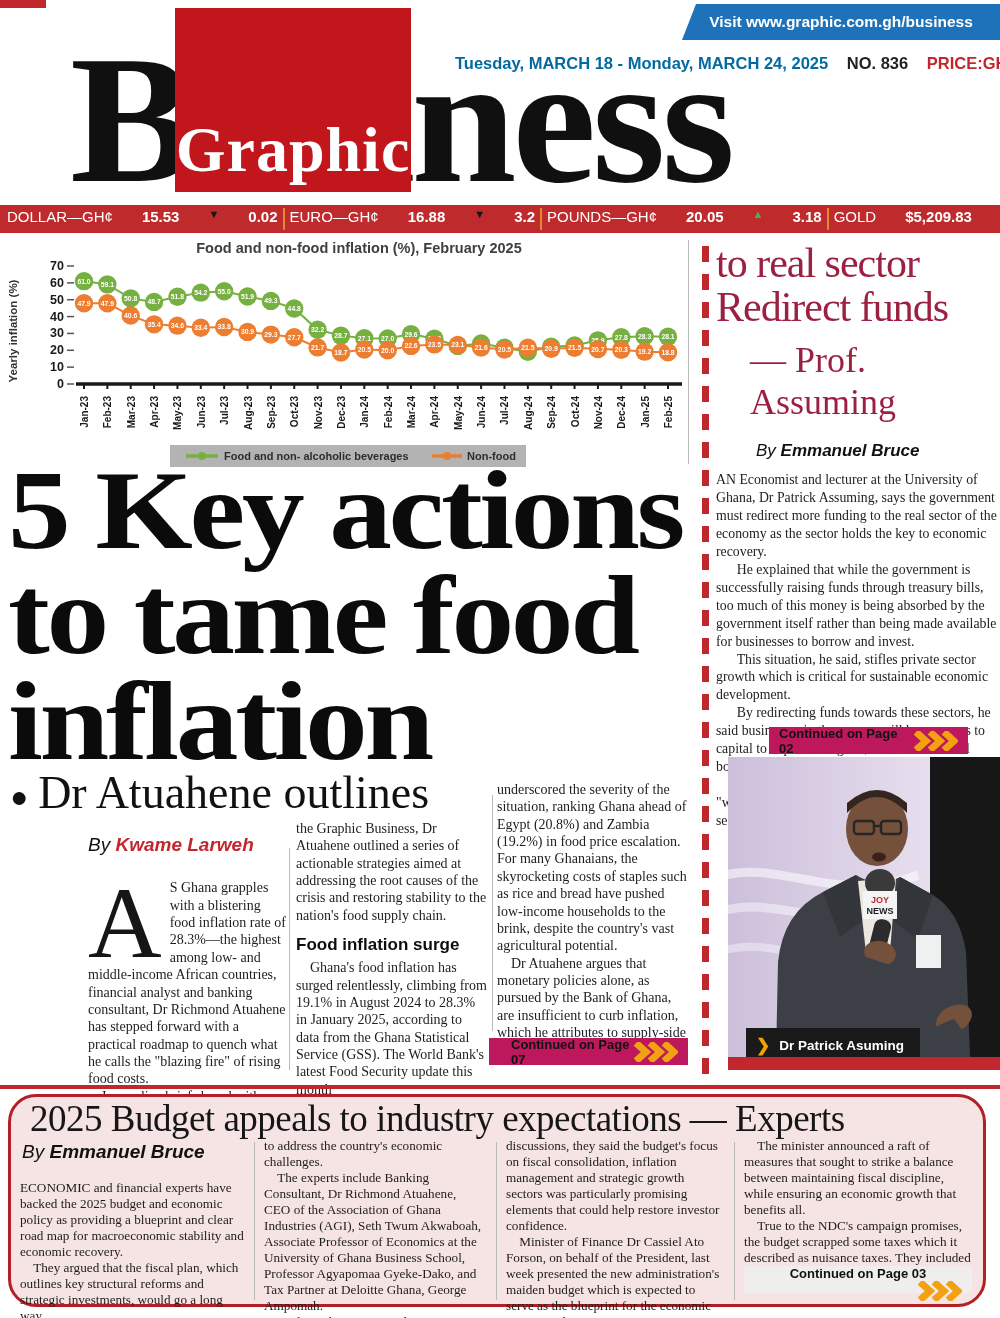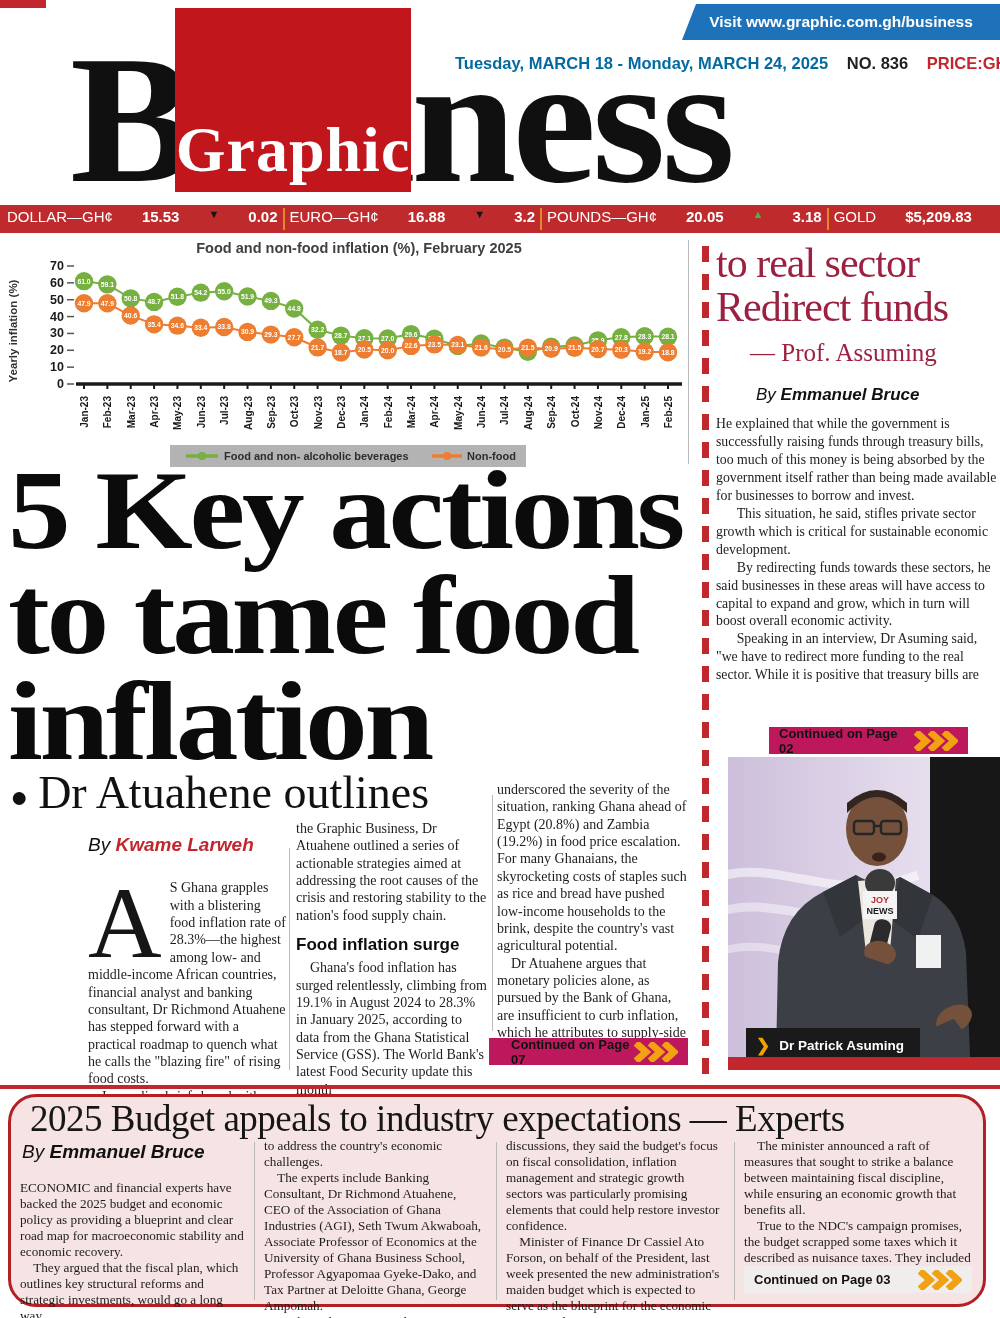--- a/index.html
+++ b/index.html
@@ -49,21 +49,21 @@
   .dropcap{float:left;font-size:102px;line-height:0.74;padding:6px 8px 0 0;color:#161616;}
   .subhead-sm{font-family:"Liberation Sans",sans-serif;font-weight:bold;font-size:17px;color:#0d0d0d;margin:10px 0 4px 0;}
 
   .cont-bar{position:absolute;height:27px;background:#be185d;display:flex;align-items:center;
     font-family:"Liberation Sans",sans-serif;font-weight:bold;font-size:13px;color:#111;padding:0 10px;box-sizing:border-box;}
   .cont-bar .chev{margin-left:auto;display:flex;}
 
   
   .right-story{position:absolute;left:716px;top:242px;width:282px;}
   .right-headline{font-size:42px;line-height:1.04;color:#9c2040;letter-spacing:-1px;}
-  .right-subhead{font-size:25px;color:#9c2040;margin:10px 0 0 34px;}
+  .right-subhead{font-size:36px;color:#9c2040;margin:10px 0 0 34px;}
   .right-byline{margin:18px 0 10px 40px;font-family:"Liberation Sans",sans-serif;font-style:italic;
     font-size:17px;color:#111;}
   .right-byline .nm{font-weight:bold;color:#111;}
   .right-body p{margin:0;font-size:13.8px;line-height:1.3;color:#222;}
   .right-body p + p{text-indent:1.5em;}
 
   
   .photo{position:absolute;left:728px;top:757px;width:272px;height:313px;}
   .photo svg{display:block;}
   .photo-caption{position:absolute;left:18px;top:271px;background:#1a1a1a;color:#fff;height:35px;
@@ -366,20 +366,21 @@
   <div class="right-story" data-interactable="false">
     <div class="right-headline" data-interactable="false">
       <div data-interactable="false">to real sector</div>
       <div data-interactable="false">Redirect funds</div>
     </div>
     <div class="right-subhead" data-interactable="false">— Prof. Assuming</div>
     <div class="right-byline" data-interactable="false">
       <span data-interactable="false">By </span><span class="nm" data-interactable="false">Emmanuel Bruce</span>
     </div>
     <div class="right-body" data-interactable="false">
+      <p data-interactable="false">AN Economist and lecturer at the University of Ghana, Dr Patrick Assuming, says the government must redirect more funding to the real sector of the economy as the sector holds the key to economic recovery.</p>
       <p data-interactable="false">He explained that while the government is successfully raising funds through treasury bills, too much of this money is being absorbed by the government itself rather than being made available for businesses to borrow and invest.</p>
       <p data-interactable="false">This situation, he said, stifles private sector growth which is critical for sustainable economic development.</p>
       <p data-interactable="false">By redirecting funds towards these sectors, he said businesses in these areas will have access to capital to expand and grow, which in turn will boost overall economic activity.</p>
       <p data-interactable="false">Speaking in an interview, Dr Asuming said, "we have to redirect more funding to the real sector. While it is positive that treasury bills are</p>
     </div>
   </div>
   <div class="cont-bar" style="left:769px;top:727px;width:199px;" data-interactable="true">
     <span data-interactable="false">Continued on Page 02</span>
     <span class="chev" data-interactable="false">
       <svg width="44" height="20" viewBox="0 0 44 20">
@@ -450,21 +451,21 @@
   <div class="bcol prewrap" style="left:264px;top:1138px;width:220px;" data-interactable="false">to address the country's economic challenges.
  The experts include Banking Consultant, Dr Richmond Atuahene, CEO of the Association of Ghana Industries (AGI), Seth Twum Akwaboah, Associate Professor of Economics at the University of Ghana Business School, Professor Agyapomaa Gyeke-Dako, and Tax Partner at Deloitte Ghana, George Ampomah.
  At the Deloitte Post Budget</div>
   <div class="bcol prewrap" style="left:506px;top:1138px;width:218px;" data-interactable="false">discussions, they said the budget's focus on fiscal consolidation, inflation management and strategic growth sectors was particularly promising elements that could help restore investor confidence.
  Minister of Finance Dr Cassiel Ato Forson, on behalf of the President, last week presented the new administration's maiden budget which is expected to serve as the blueprint for the economic reset agenda.</div>
   <div class="bcol prewrap" style="left:744px;top:1138px;width:232px;" data-interactable="false"> The minister announced a raft of measures that sought to strike a balance between maintaining fiscal discipline, while ensuring an economic growth that benefits all.
  True to the NDC's campaign promises, the budget scrapped some taxes which it described as nuisance taxes. They included</div>
   <div class="rule-v" style="left:254px;top:1142px;height:158px;" data-interactable="false"></div>
   <div class="rule-v" style="left:496px;top:1142px;height:158px;" data-interactable="false"></div>
   <div class="rule-v" style="left:734px;top:1142px;height:158px;" data-interactable="false"></div>
-  <div class="cont-bar" style="left:744px;top:1266px;width:228px;background:#f0eded;" data-interactable="true">
+  <div class="cont-bar" style="left:744px;top:1266px;width:228px;background:#f0eded;flex-direction:column;" data-interactable="true">
     <span data-interactable="false">Continued on Page 03</span>
     <span class="chev" data-interactable="false">
       <svg width="44" height="20" viewBox="0 0 44 20">
           <path d="M2 1 L12 10 L2 19" fill="none" stroke="#f2a112" stroke-width="7"></path>
           <path d="M16 1 L26 10 L16 19" fill="none" stroke="#f2a112" stroke-width="7"></path>
           <path d="M30 1 L40 10 L30 19" fill="none" stroke="#f2a112" stroke-width="7"></path>
         </svg>
     </span>
   </div>
 

